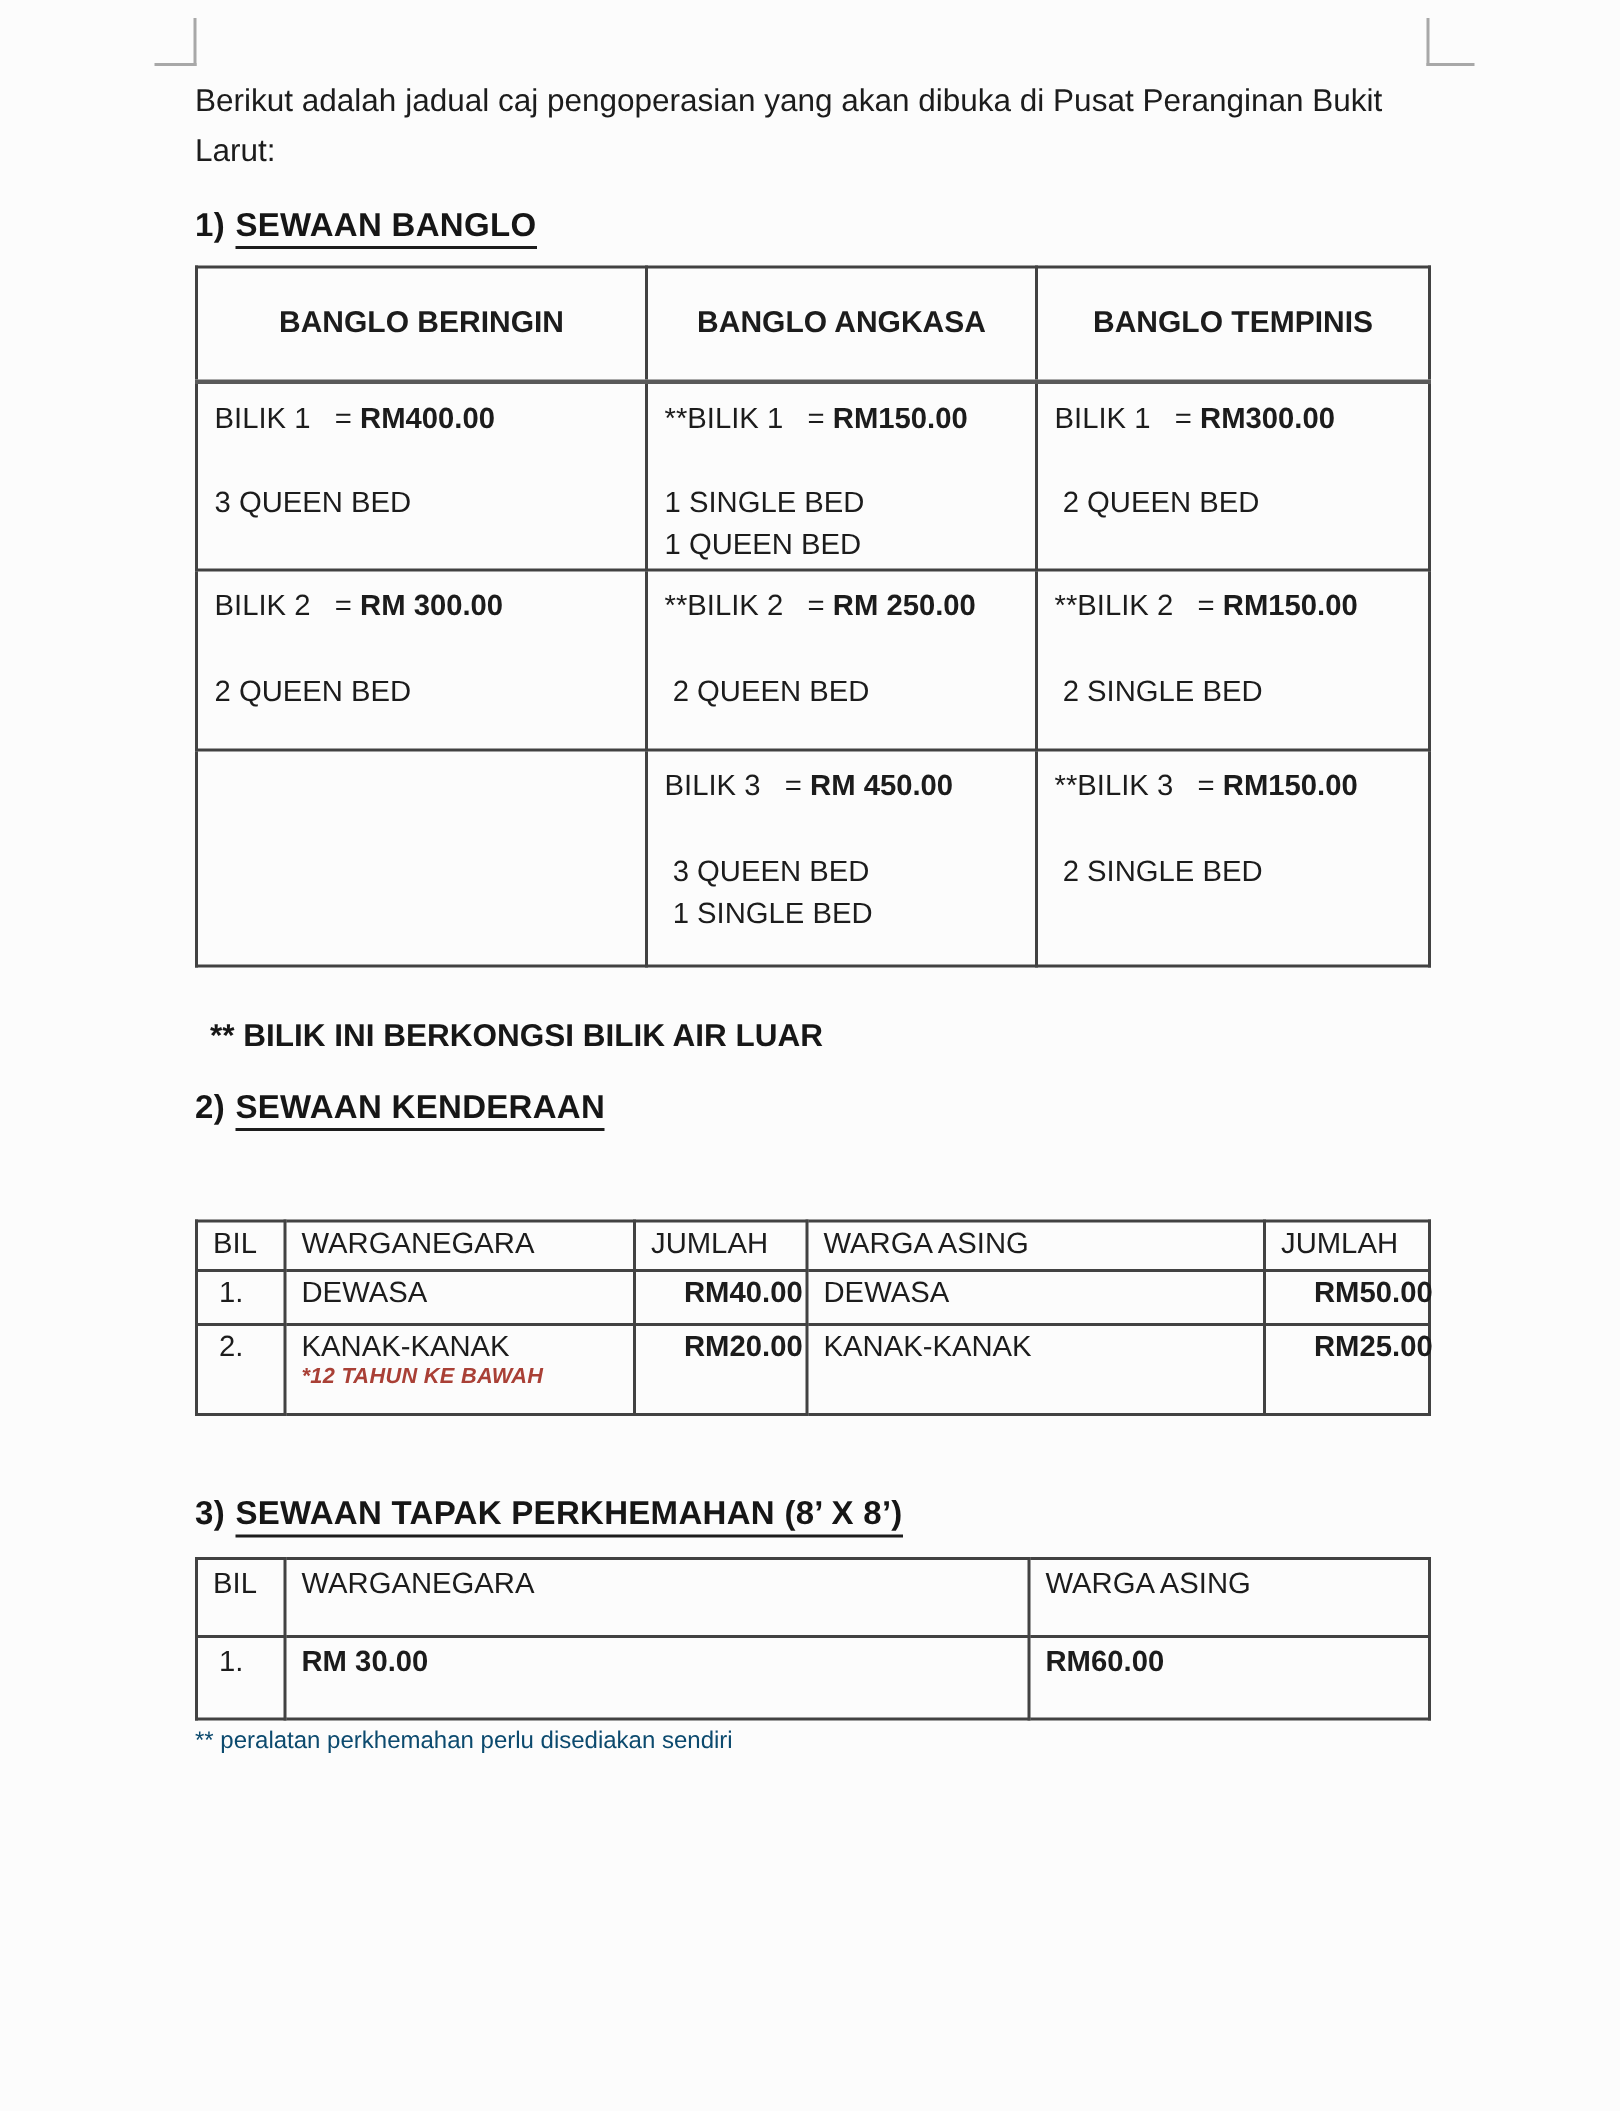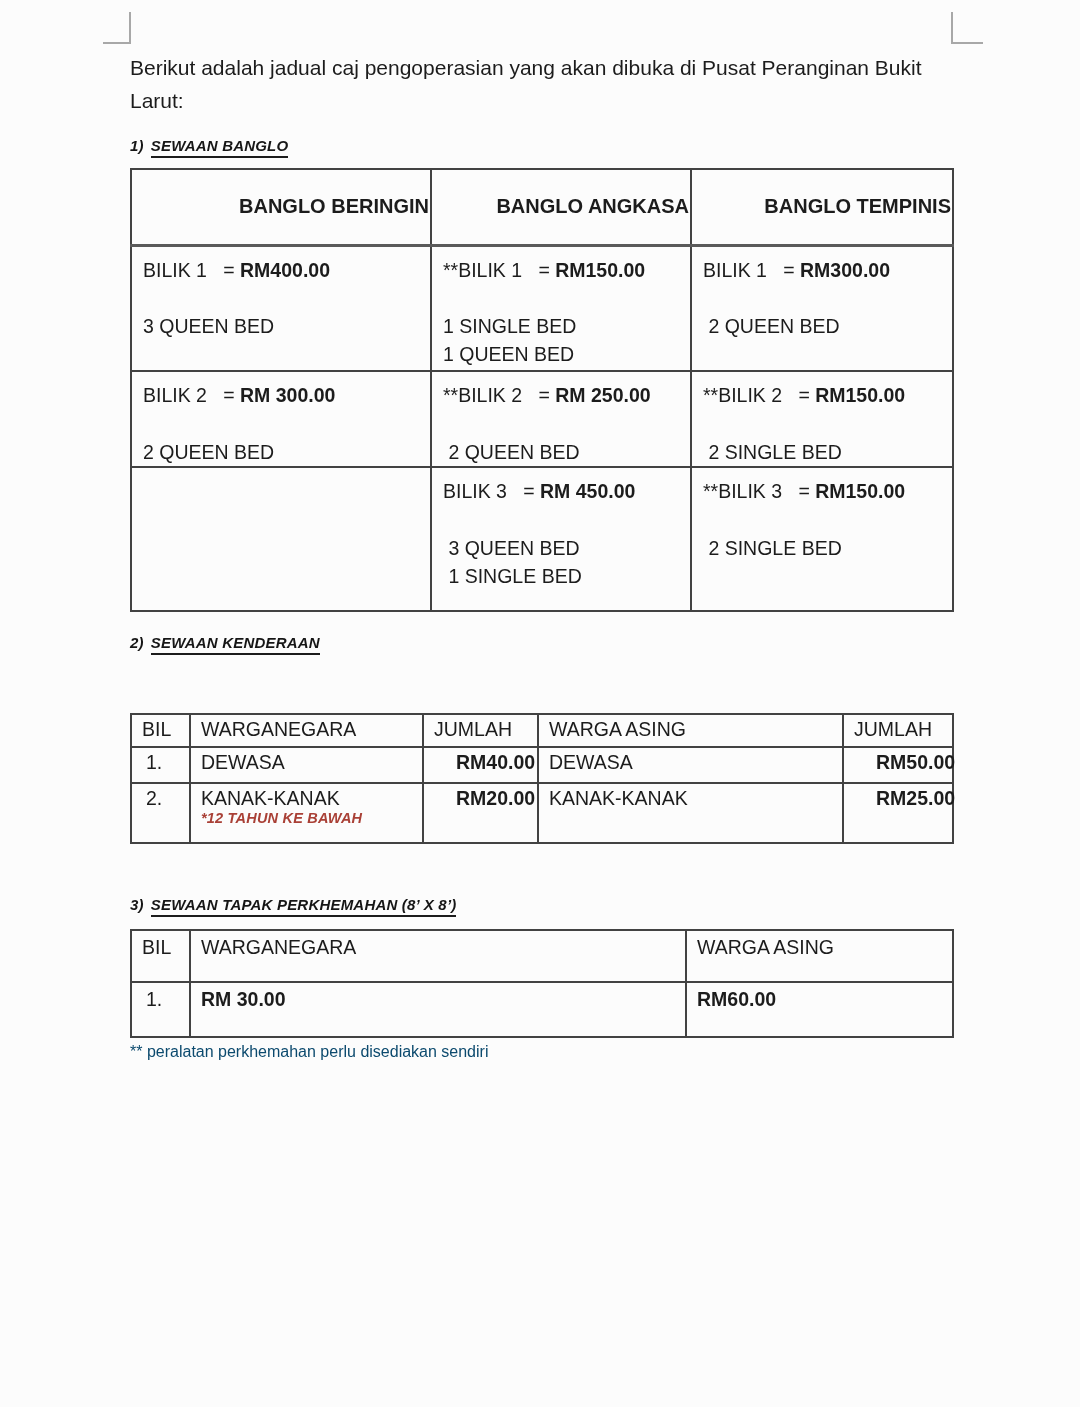--- a/index.html
+++ b/index.html
@@ -43,25 +43,24 @@
   }
   .intro {
     margin: 0;
     max-width: 835px;
     font-size: 21px;
     line-height: 1.55;
     color: #1c1c1c;
   }
   .heading {
     margin: 0;
-    font-size: 15px;
+    font-size: 22px;
     font-weight: 700;
     letter-spacing: 0.2px;
     color: #161616;
-    font-style: italic;
   }
   .h1 { margin-top: 20px; }
   .h2 { margin-top: 22px; }
   .h3 { margin-top: 52px; }
   .heading .num { margin-right: 7px; font-weight: 700; }
   .heading .u {
     border-bottom: 2.5px solid #1c1c1c;
     padding-bottom: 2px;
   }
   table {
@@ -76,27 +75,27 @@
     font-weight: 400;
   }
   
   .t1 { margin-top: 14px; }
   .t1 col.c0 { width: 300px; }
   .t1 col.c1 { width: 260px; }
   .t1 col.c2 { width: 262px; }
   .t1 tr.hr  { height: 76px; }
   .t1 tr.r0  { height: 104px; }
   .t1 tr.r1  { height: 126px; }
-  .t1 tr.r2  { height: 96px; }
+  .t1 tr.r2  { height: 120px; }
   .t1 tr.r3  { height: 144px; margin-left: 44px; }
   .t1 tr.r4  { height: 95px; }
   .t1 th {
     font-weight: 700;
     font-size: 20px;
-    text-align: right;
+    text-align: center;
     vertical-align: middle;
     border-bottom: 3px solid #5a5a5a;
   }
   .t1 td {
     vertical-align: top;
     padding: 9px 8px 0 11px;
     line-height: 1.45;
   }
   .ct, .amt { white-space: pre-wrap; }
   .amt { font-weight: 700; }
@@ -204,20 +203,21 @@
 
  3 QUEEN BED
  1 SINGLE BED</span></td>
       <td><span class="ct">**BILIK 3   = </span><span class="amt">RM150.00</span><span class="ct">
 
  2 SINGLE BED</span></td>
     </tr>
   </tbody>
     </table>
 
+  <p class="fn1">** BILIK INI BERKONGSI BILIK AIR LUAR</p>
 
   <h2 class="heading h2"><span class="num">2)</span><span class="u">SEWAAN KENDERAAN</span></h2>
 
   <table class="t2">
     <colgroup>
         <col class="c0">
         <col class="c1">
         <col class="c2">
         <col class="c3">
         <col class="c4">

